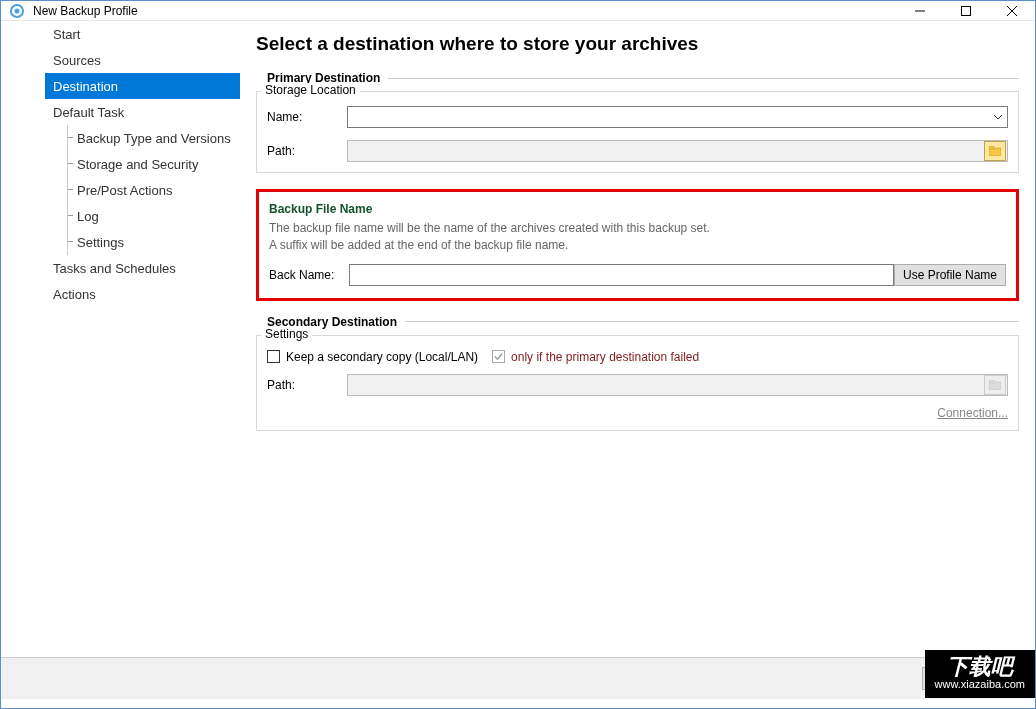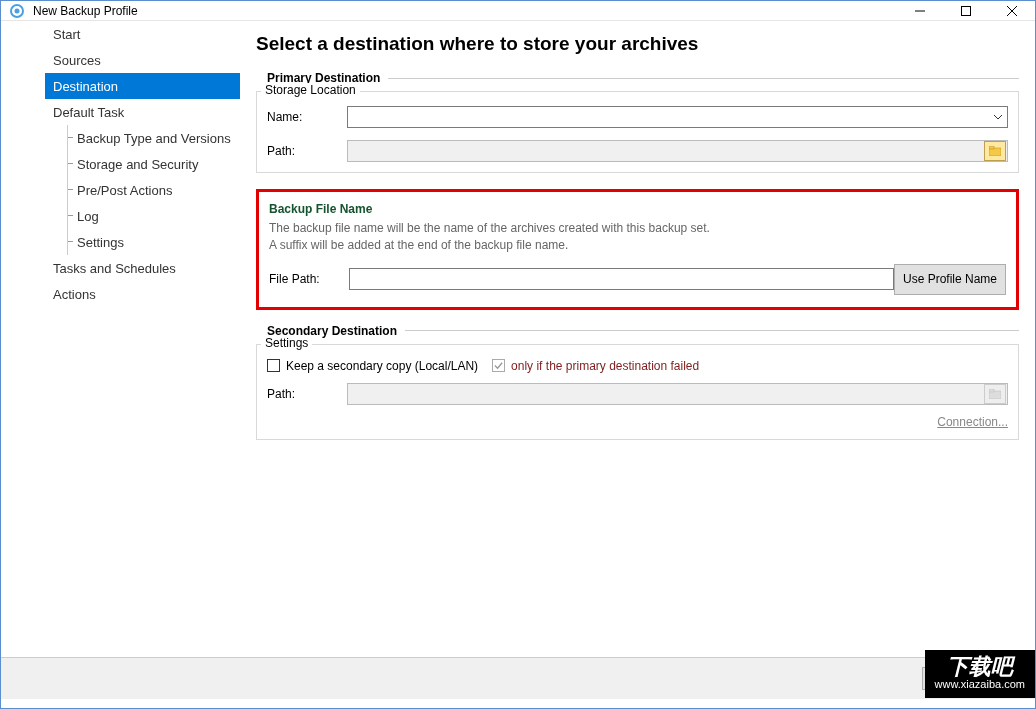--- a/index.html
+++ b/index.html
@@ -42,21 +42,21 @@
 .path-input-area { flex: 1; }
 .browse-btn { width: 22px; height: 20px; margin: 0 1px; border: 1px solid #c0a050; background: #ffe8a0; display: flex; align-items: center; justify-content: center; }
 
 
 .redbox { border: 3px solid #e30000; padding: 10px 10px 12px 10px; margin-bottom: 14px; }
 .redbox-title { font-size: 12px; font-weight: 700; color: #14532d; margin-bottom: 4px; }
 .redbox-desc { font-size: 12px; color: #666; line-height: 1.4; margin-bottom: 10px; }
 .filename-row { display: flex; align-items: center; }
 .filename-label { width: 80px; font-size: 12px; color: #000; }
 .filename-input { flex: 1; height: 22px; border: 1px solid #7a7a7a; background: #fff; }
-.use-profile-btn { height: 31px; padding: 0 8px; margin-left: 0; background: #e1e1e1; border: 1px solid #adadad; font-size: 12px; cursor: pointer; }
+.use-profile-btn { height: 22px; padding: 0 8px; margin-left: 0; background: #e1e1e1; border: 1px solid #adadad; font-size: 12px; cursor: pointer; }
 
 
 .check-row { display: flex; align-items: center; margin-bottom: 10px; }
 .check { width: 13px; height: 13px; border: 1px solid #333; background: #fff; margin-right: 6px; display: flex; align-items: center; justify-content: center; }
 .check.disabled { border-color: #aaa; }
 .check-label { font-size: 12px; color: #000; }
 .check-label.disabled { color: #7f1d1d; }
 .check svg { width: 9px; height: 9px; }
 
 .connection-link { text-align: right; font-size: 12px; color: #888; text-decoration: underline; margin-top: 10px; }
@@ -156,21 +156,21 @@
         </div>
       </div>
 
       <div class="redbox">
         <div class="redbox-title">Backup File Name</div>
         <div class="redbox-desc">
           <span>The backup file name will be the name of the archives created with this backup set.</span><br>
           <span>A suffix will be added at the end of the backup file name.</span>
         </div>
         <div class="filename-row">
-          <span class="filename-label">File Path:</span>
+          <span class="filename-label">Back Name:</span>
           <input class="filename-input" type="text" value="" style="">
           <button class="use-profile-btn">Use Profile Name</button>
         </div>
       </div>
 
       <div class="section-header">
         <span class="section-label">Secondary Destination</span>
         <span class="section-line"></span>
       </div>
 

